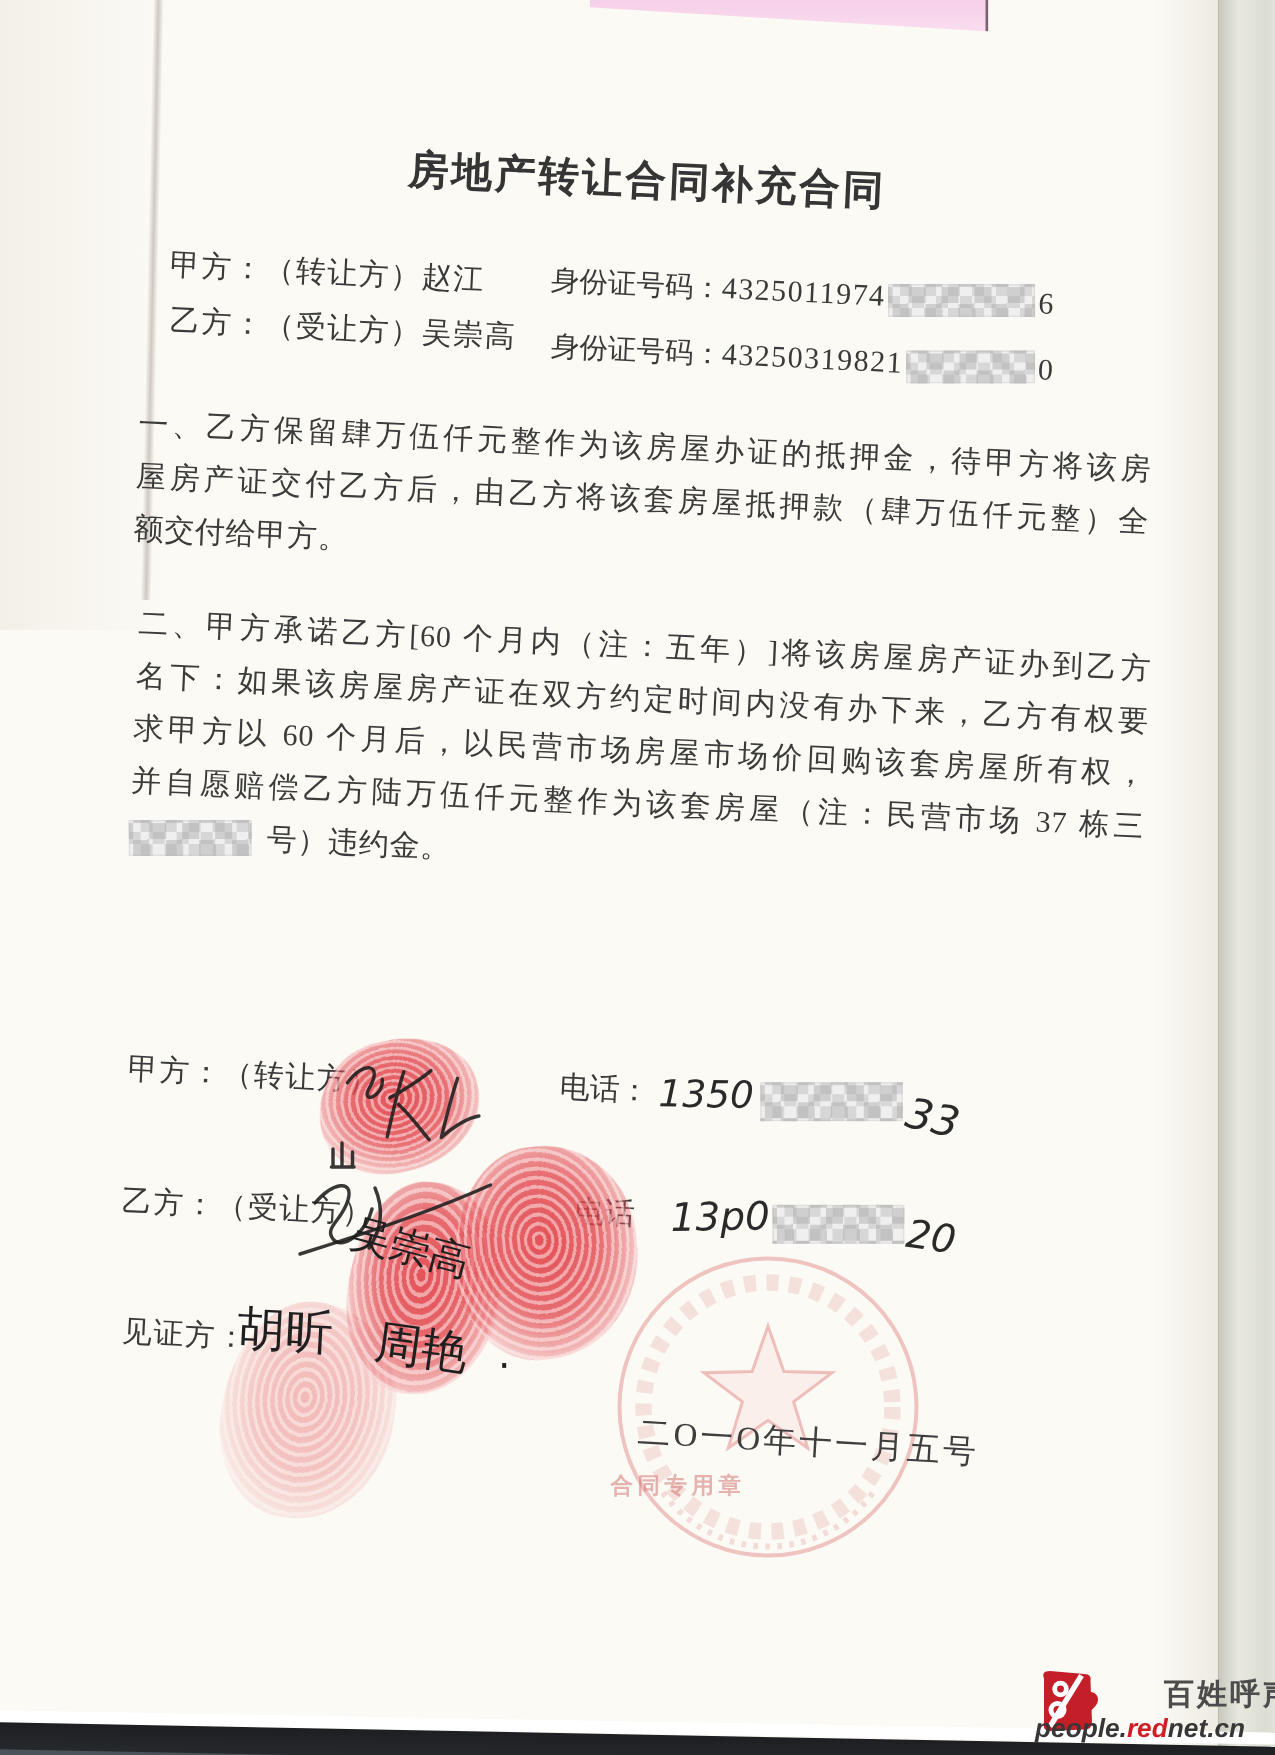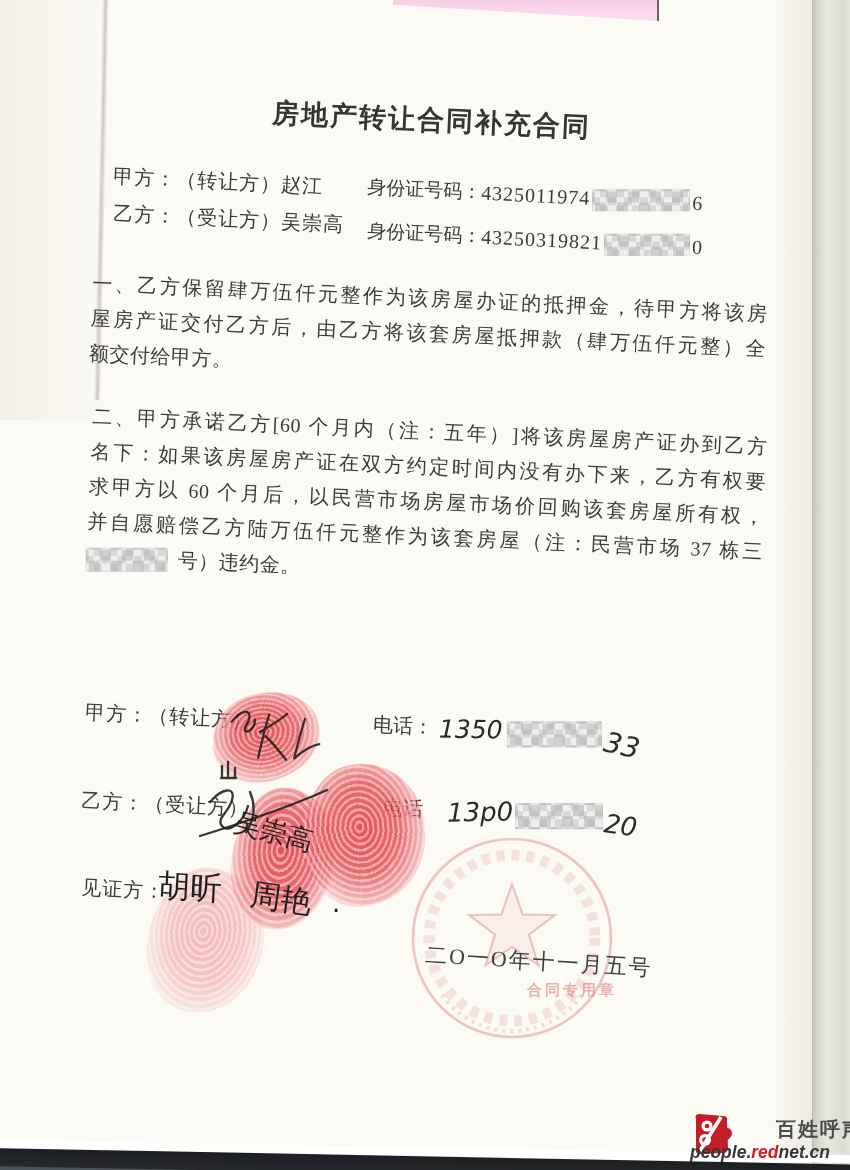--- a/index.html
+++ b/index.html
@@ -46,21 +46,21 @@
   .hw-name{font-family:"DejaVu Sans",sans-serif;color:#1f1f1f;font-weight:500;white-space:nowrap;}
   
   .fp{border-radius:48% 52% 56% 44% / 58% 47% 53% 46%;
      background:
        repeating-radial-gradient(ellipse at 47% 44%, rgba(255,243,243,0) 0 3px, rgba(255,245,245,.5) 3px 5px),
        radial-gradient(ellipse at 50% 46%, rgba(225,67,74,.92) 0%, rgba(225,67,74,.78) 42%, rgba(228,83,90,.42) 66%, rgba(230,95,100,.12) 81%, rgba(230,95,100,0) 92%);
      filter:blur(.4px);}
   .fp.pale{opacity:.38;}
   
   .stamp{width:210px;height:210px;filter:blur(.5px);opacity:.8;}
-  .stamp-label{left:0;top:148px;width:210px;text-align:right;font-size:15px;letter-spacing:3px;
+  .stamp-label{left:0;top:148px;width:210px;text-align:left;font-size:15px;letter-spacing:3px;
      color:rgba(201,86,86,.55);font-weight:600;}
   .date{font-size:22px;letter-spacing:2px;color:#3e3e3e;white-space:nowrap;z-index:6;}
   
   .logo{left:690px;top:1106px;width:130px;height:62px;z-index:9;}
   .logo-name{left:46px;top:10px;font-family:"Liberation Sans",sans-serif;font-size:20px;font-weight:700;
      color:#4c4c4c;letter-spacing:2px;white-space:nowrap;margin-left:40px;}
   .logo-url{left:0px;top:36px;font-family:"Liberation Sans",sans-serif;font-size:17.5px;font-weight:800;
      font-style:italic;white-space:nowrap;color:#373737;}
   .logo-url .red{color:#cf1f26;margin-top:32px;}
   svg.sig path{fill:none;stroke:#1d1d1d;stroke-width:2.3;stroke-linecap:round;stroke-linejoin:round;opacity:.88;}

